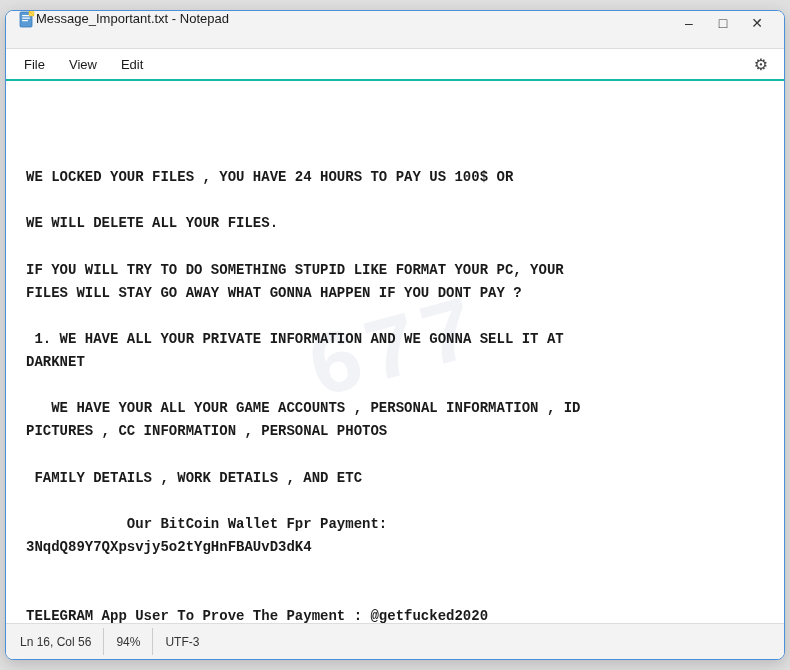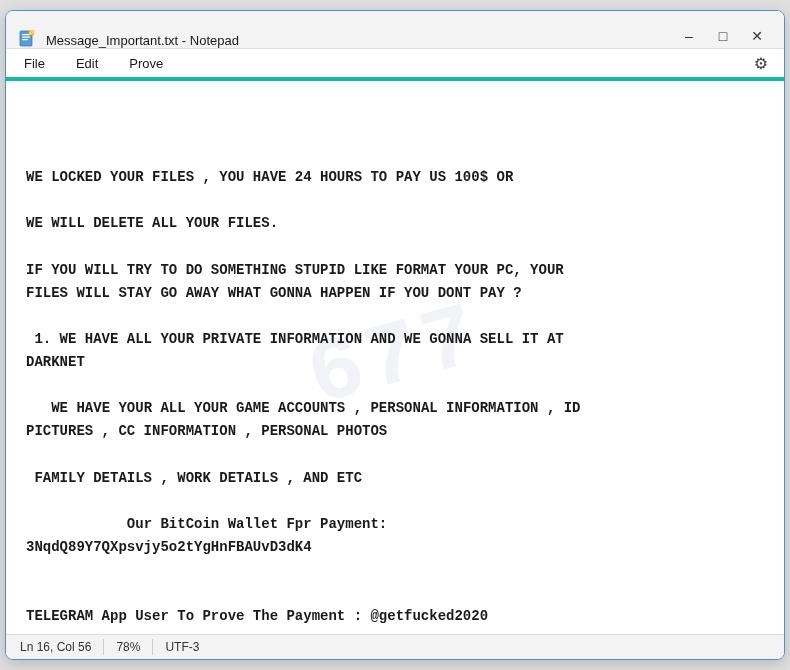--- a/index.html
+++ b/index.html
@@ -27,25 +27,24 @@
       display: flex;
       flex-direction: column;
       box-shadow: 0 4px 16px rgba(0,0,0,0.18);
       overflow: hidden;
     }
 
     .title-bar {
       background: #f3f3f3;
       height: 38px;
       display: flex;
-      align-items: flex-end;
+      align-items: flex-start;
       padding: 0 12px;
       border-bottom: 1px solid #ddd;
       flex-shrink: 0;
-      gap: 10px;
     }
 
     .title-bar-text {
       flex: 1;
       font-size: 13px;
       color: #1a1a1a;
     }
 
     .title-bar-controls {
       display: flex;
@@ -65,23 +64,23 @@
       justify-content: center;
       font-size: 14px;
       color: #333;
     }
 
     .menu-bar {
       height: 32px;
       display: flex;
       align-items: center;
       padding: 0 8px;
-      border-bottom: 4px solid #14b8a6;
+      border-bottom: 2px solid #14b8a6;
       flex-shrink: 0;
-      gap: 11px;
+      gap: 4px;
     }
 
     .menu-item {
       padding: 4px 10px;
       font-size: 13px;
       color: #1a1a1a;
       cursor: pointer;
       border-radius: 4px;
     }
 
@@ -124,21 +123,21 @@
       letter-spacing: 4px;
     }
 
     .editor-content {
       position: relative;
       z-index: 1;
       font-weight: bold;
     }
 
     .status-bar {
-      height: 25px;
+      height: 36px;
       display: flex;
       align-items: center;
       padding: 4px 10px;
       border-top: 1px solid #ddd;
       background: #f3f3f3;
       flex-shrink: 0;
       gap: 0;
     }
 
     .status-item {
@@ -184,22 +183,22 @@
     <span class="title-bar-text">Message_Important.txt - Notepad</span>
     <div class="title-bar-controls">
       <button class="title-btn">–</button>
       <button class="title-btn">□</button>
       <button class="title-btn close">✕</button>
     </div>
   </div>
 
   <div class="menu-bar">
     <span class="menu-item">File</span>
+    <span class="menu-item">View</span>
     <span class="menu-item">Edit</span>
-    <span class="menu-item">Prove</span>
     <span class="gear-icon menu-bar-right">⚙</span>
   </div>
 
   <div class="editor-area">
     <div class="watermark">677</div>
     <div class="editor-content">WE LOCKED YOUR FILES , YOU HAVE 24 HOURS TO PAY US 100$ OR
 
 WE WILL DELETE ALL YOUR FILES.
 
 IF YOU WILL TRY TO DO SOMETHING STUPID LIKE FORMAT YOUR PC, YOUR
@@ -215,16 +214,16 @@
 
             Our BitCoin Wallet Fpr Payment:
 3NqdQ89Y7QXpsvjy5o2tYgHnFBAUvD3dK4
 
 
 TELEGRAM App User To Prove The Payment : @getfucked2020</div>
   </div>
 
   <div class="status-bar">
     <span class="status-item">Ln 16, Col 56</span>
-    <span class="status-item">78%</span>
+    <span class="status-item">94%</span>
     <span class="status-item">UTF-3</span>
   </div>
 </div>
 
 </body></html>

